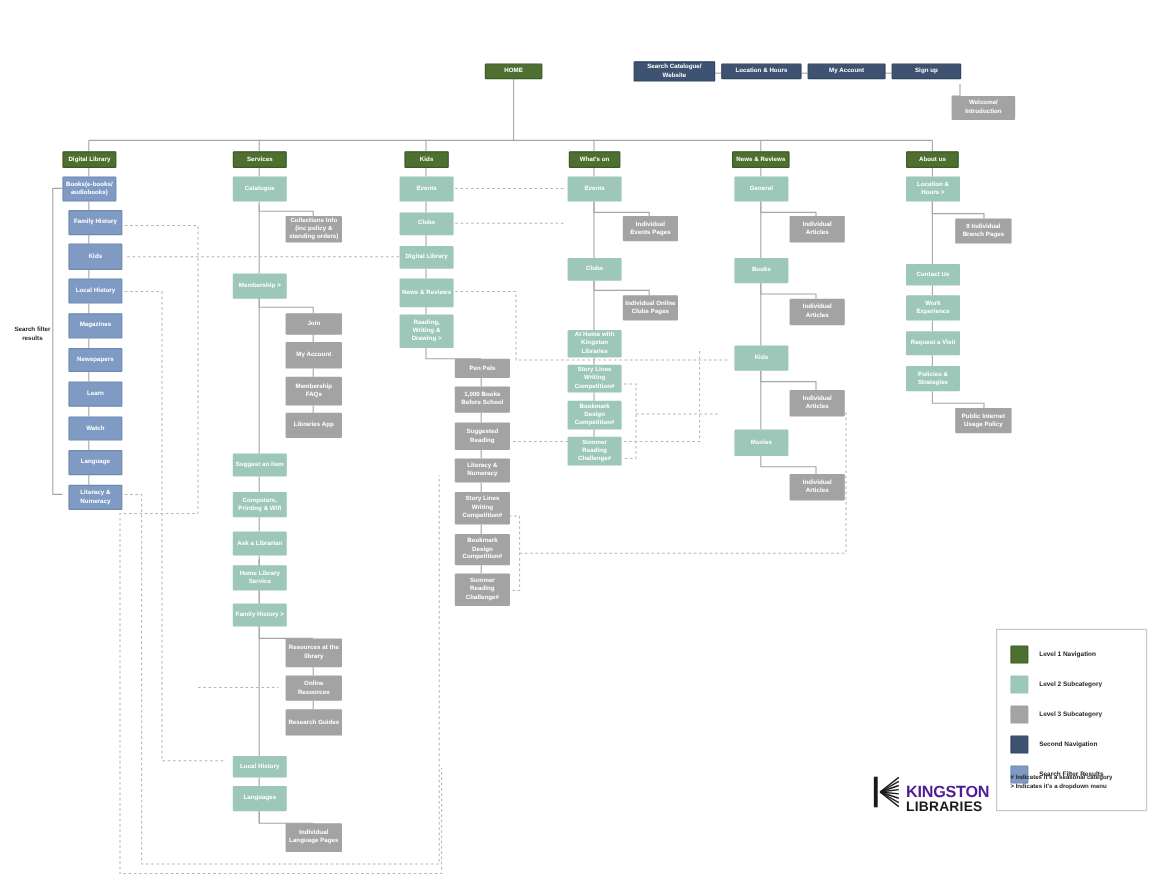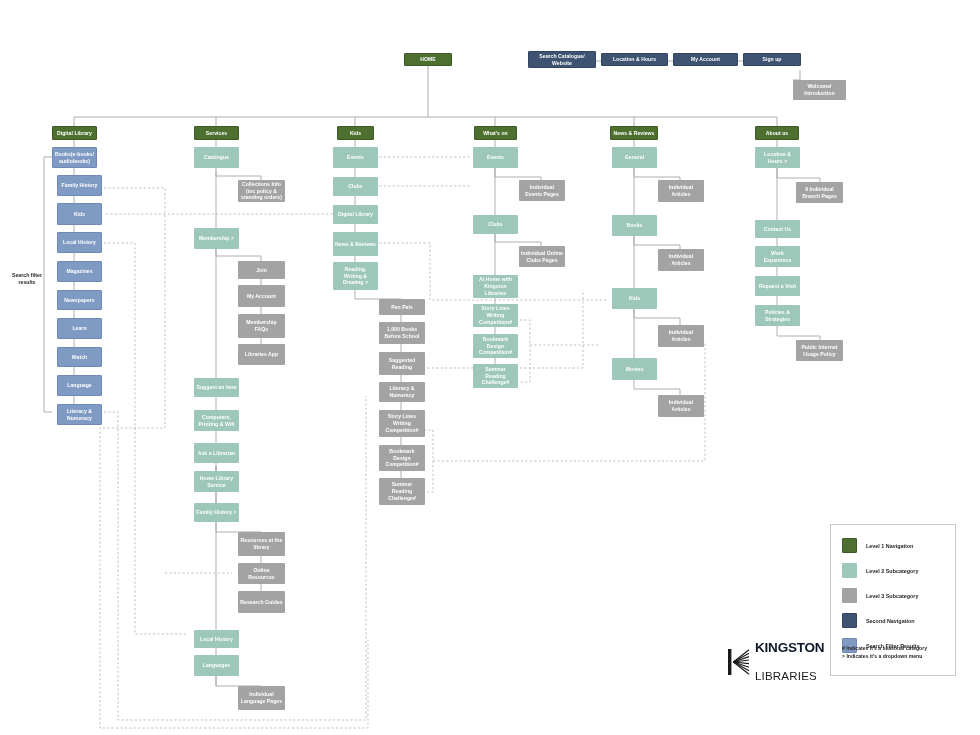--- a/index.html
+++ b/index.html
@@ -71,22 +71,22 @@
   }
   #legend-notes {
     position:absolute; left:11px; top:120px;
     font-size:5.1px; font-weight:bold; color:#231f20; line-height:1.55;
   }
 
   
   #logo { position:absolute; left:728px; top:641px; display:flex; align-items:center; z-index:8; }
   #logo-mark { width:22px; height:26px; }
   #logo-text { margin-left:5px; line-height:1; }
-  #logo-name { font-size:13.5px; font-weight:bold; color:#0f172a; letter-spacing:-0.2px; display:block; }
-  #logo-sub { font-size:11.5px; font-weight:normal; color:#1a1a1a; letter-spacing:0.2px; display:block; margin-top:16px; }
+  #logo-name { font-size:13.5px; font-weight:bold; color:#4c1d95; letter-spacing:-0.2px; display:block;margin-top:12px; }
+  #logo-sub { font-size:11.5px; font-weight:bold; color:#1a1a1a; letter-spacing:0.2px; display:block; margin-top:1px; }
 </style>
 </head>
 <body>
 
 <div id="canvas">
 
   <svg class="lines" viewBox="0 0 980 735">
     <g stroke="#a6a6a6" stroke-width="0.9" fill="none">
 
       <path d="M428 65 L428 117"></path>

